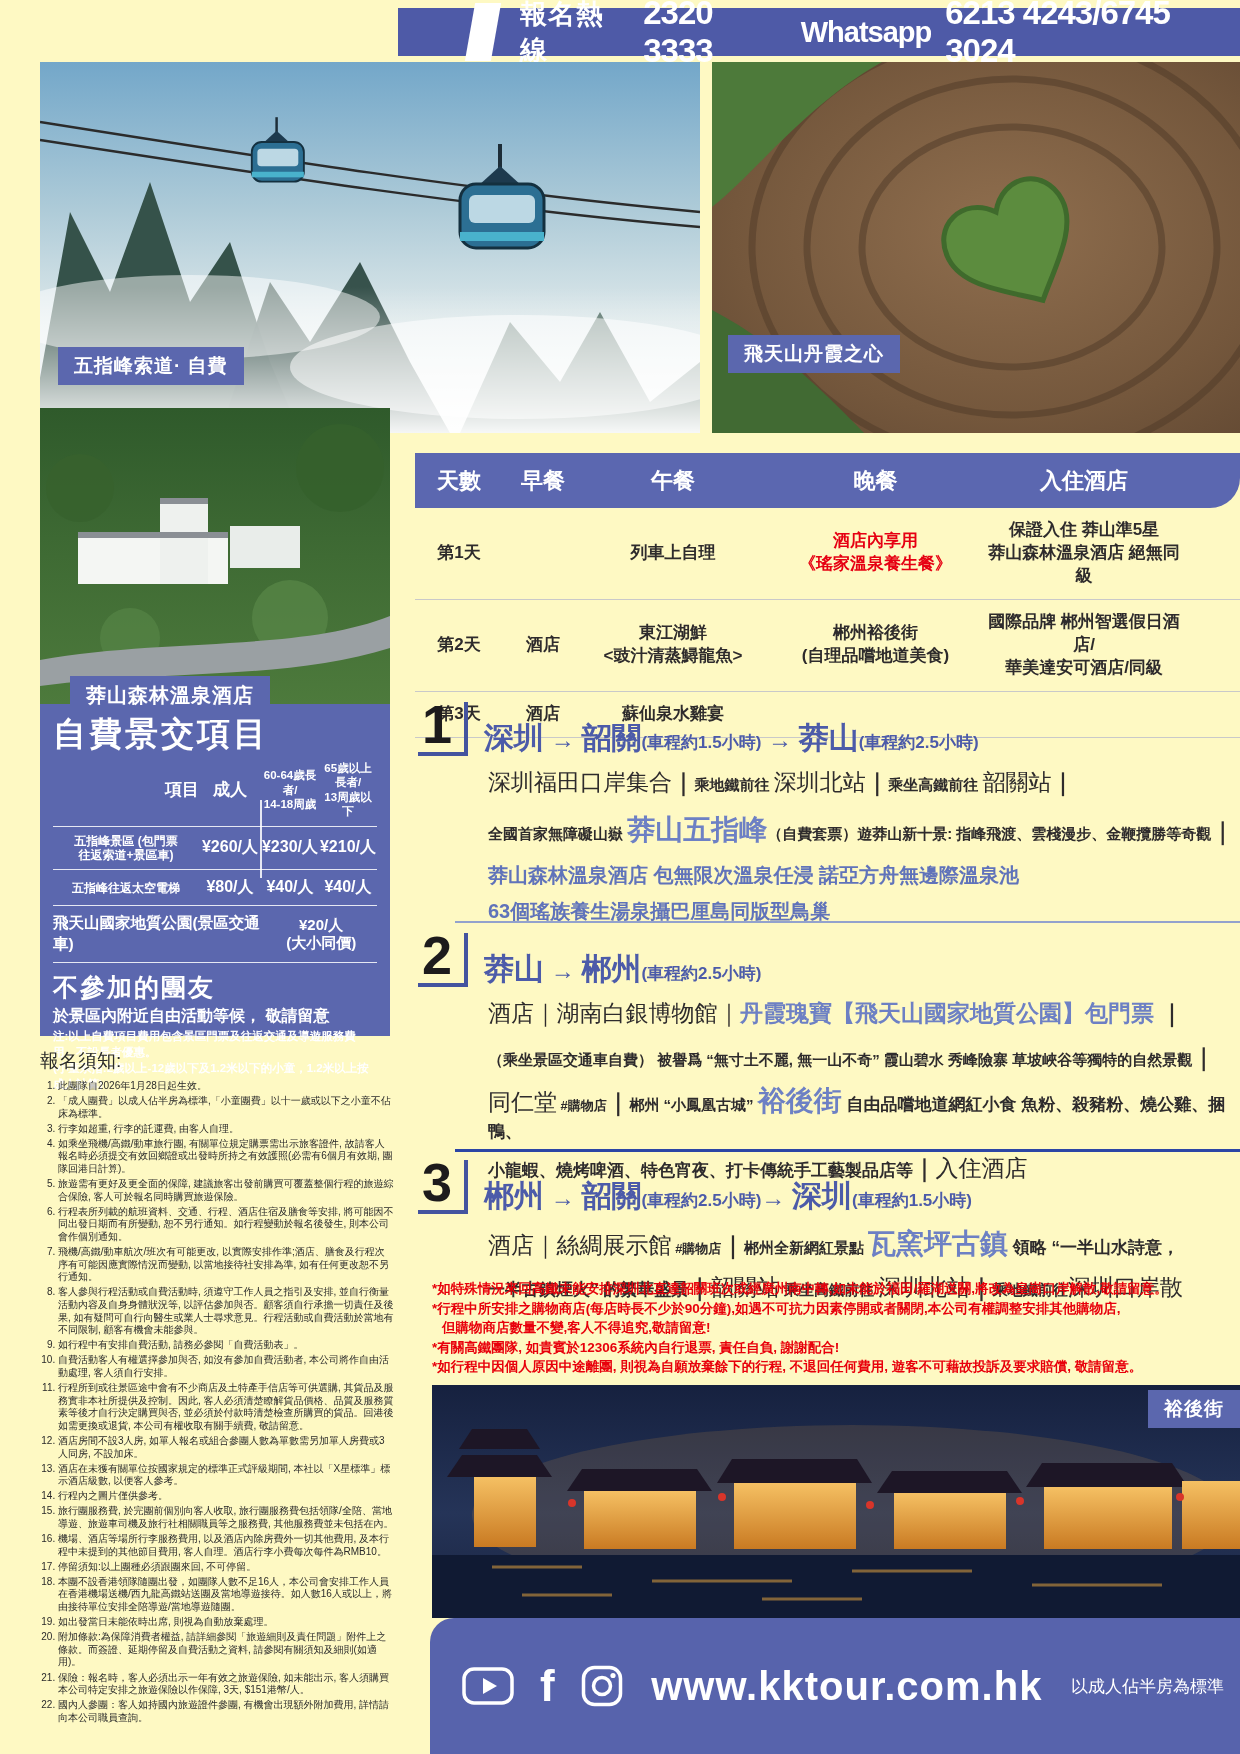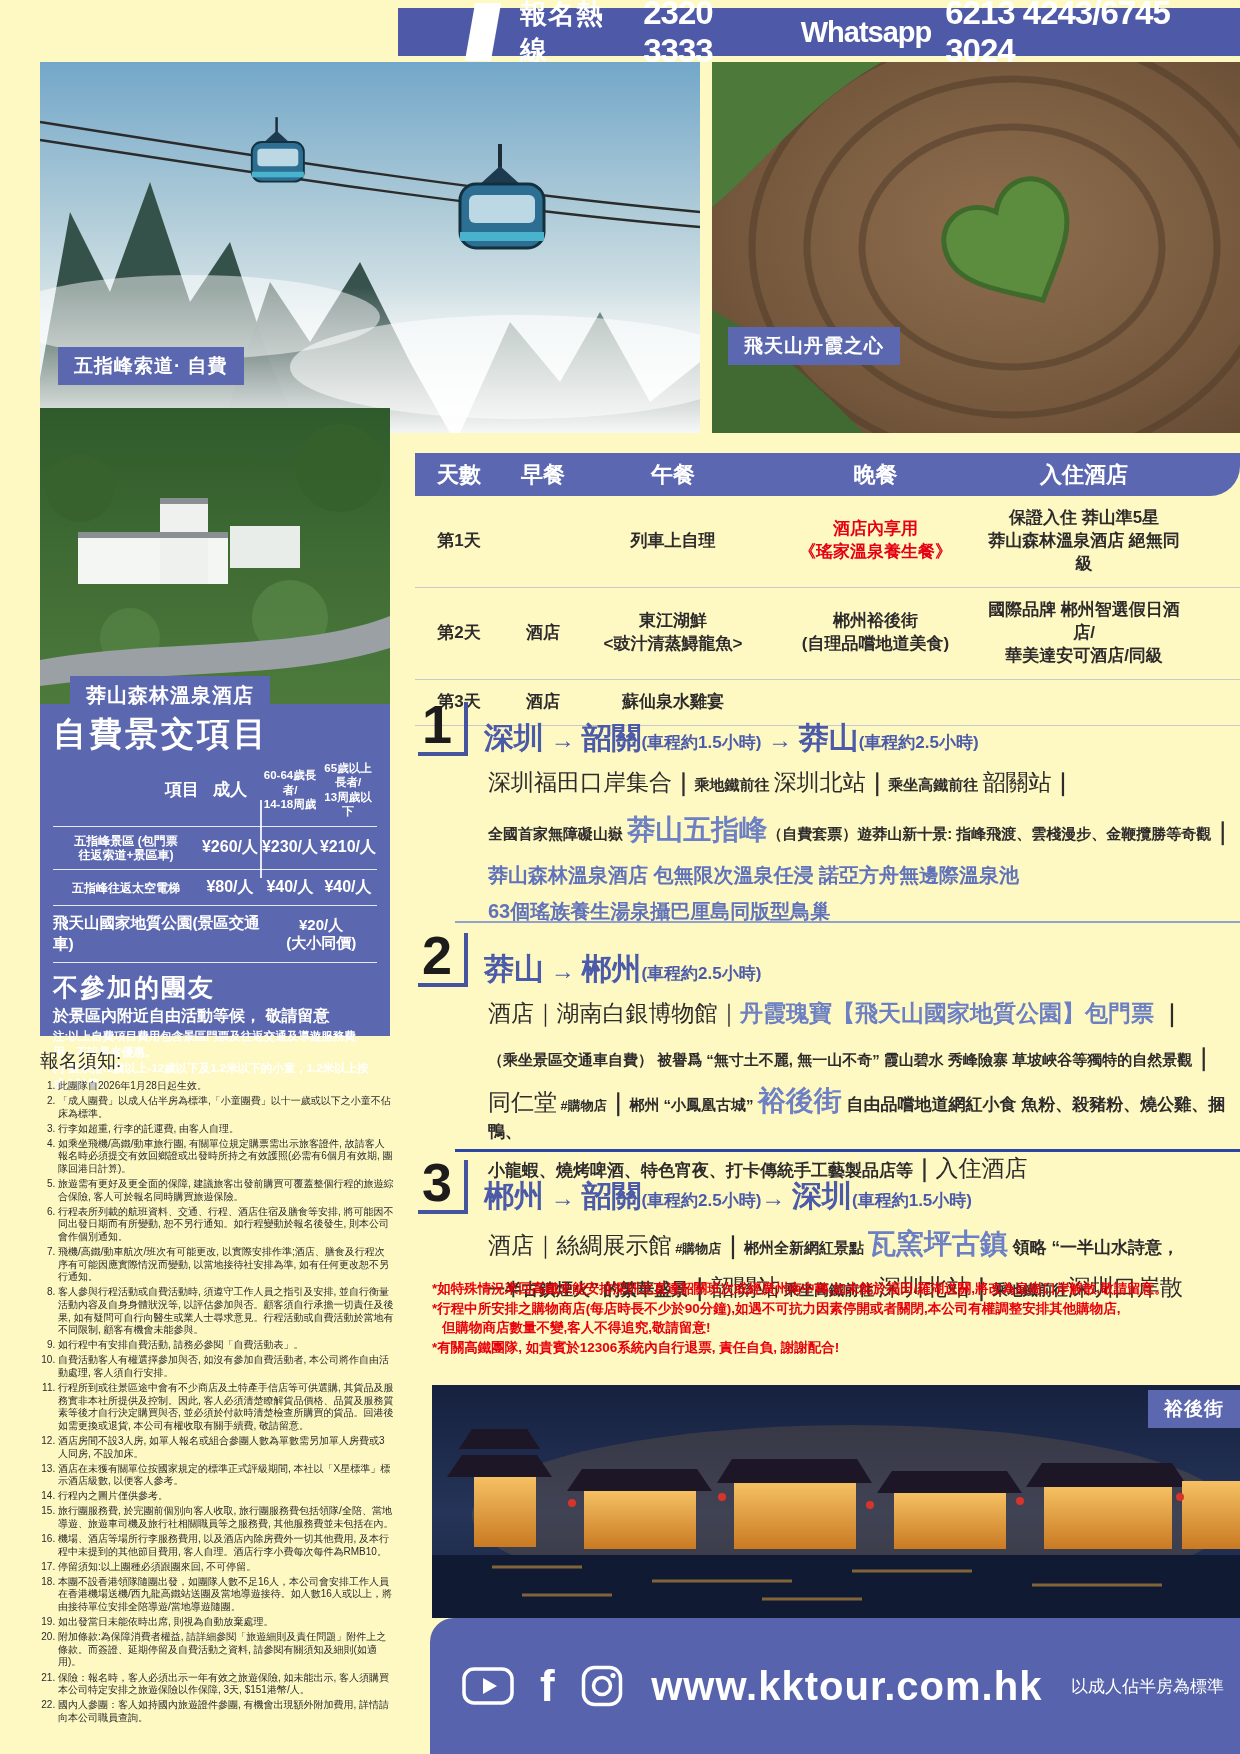--- a/index.html
+++ b/index.html
@@ -16,21 +16,21 @@
 
   
   .photo{position:absolute;overflow:hidden;}
   .photo svg{display:block;width:100%;height:100%;}
   .p1{left:40px;top:62px;width:660px;height:371px;}
   .p2{left:712px;top:62px;width:528px;height:371px;}
   .p4{left:432px;top:1385px;width:808px;height:233px;}
   .badge{position:absolute;background:#5b67ae;color:#fff;font-weight:700;padding:6px 16px;
          font-size:19px;letter-spacing:1px;white-space:nowrap;}
   .bdg-p1{left:18px;bottom:48px;}
-  .bdg-p2{left:16px;bottom:68px;}
+  .bdg-p2{left:16px;bottom:60px;}
   .bdg-p4{right:0;top:5px;}
 
   
   .leftpanel{position:absolute;left:40px;top:408px;width:350px;height:628px;background:#5b67ae;color:#fff;box-sizing:border-box;}
   .hotelphoto{width:350px;height:296px;overflow:hidden;}
   .hotelphoto svg{display:block;width:100%;height:100%;}
   .bdg-hotel{left:30px;top:268px;font-size:20px;}
   .sp-wrap{margin:0 13px;}
   .sp-title{font-size:33px;font-weight:900;letter-spacing:3px;margin:8px 13px 0;}
   .sp-head,.sp-row{display:flex;align-items:center;font-weight:700;}
@@ -50,21 +50,21 @@
   .nj-note{font-size:11.5px;font-weight:700;line-height:1.35;margin:1px 13px;}
 
   
   .terms{position:absolute;left:40px;top:1048px;width:354px;color:#2a2a2a;}
   .t-title{font-size:19px;font-weight:400;margin-bottom:6px;}
   .terms ol{margin:0;padding-left:18px;}
   .terms li{font-size:10px;line-height:1.26;margin-bottom:2.5px;}
 
   
   .sched{position:absolute;left:415px;top:453px;width:825px;}
-  .sc-head{display:grid;grid-template-columns:88px 80px 180px 225px 1fr;align-items:center;height:43px;
+  .sc-head{display:grid;grid-template-columns:88px 80px 180px 225px 1fr;align-items:center;height:55px;
            background:#5b67b0;color:#fff;font-size:22px;font-weight:700;text-align:center;
            border-radius:0 0 30px 0;box-sizing:border-box;padding-right:60px;}
   .sc-row{display:grid;grid-template-columns:88px 80px 180px 225px 1fr;align-items:center;
           padding:11px 60px 11px 0;font-size:17px;font-weight:700;color:#2e2b2c;text-align:center;}
   .sc-row + .sc-row{border-top:1.5px solid #c9c9c9;}
   .sc-row:last-child{border-bottom:1.5px solid #c9c9c9;}
   .cell{white-space:pre-line;line-height:1.35;}
   .cell .s-red{color:#e60012;}
 
   
@@ -360,20 +360,21 @@
       <div class="line line-tight"><span class="s-b1">酒店｜絲綢展示館</span><span class="s-hash"> #購物店</span><span class="s-sep">｜</span><span class="s-b2">郴州全新網紅景點 </span><span class="s-bluexl">瓦窯坪古鎮</span><span class="s-b3"> 領略 “一半山水詩意，</span></div>
       <div class="line"><span class="s-b3">一半古鎮煙火” 的繁華盛景</span><span class="s-sep">｜</span><span class="s-b1">韶關站</span><span class="s-b2"> 乘坐高鐵前往 </span><span class="s-b1">深圳北站</span><span class="s-sep">｜</span><span class="s-b2">乘地鐵前往</span><span class="s-b1">深圳口岸散</span></div>
     </div>
   </div>
 
   <div class="rednotes">
       <div>*如特殊情況來回高鐵未能安排深圳北直達韶關班次或經廣州南中轉,如未能於福田/羅湖送關,將改為皇崗口岸解散,敬請留意。</div>
       <div>*行程中所安排之購物商店(每店時長不少於90分鐘),如遇不可抗力因素停開或者關閉,本公司有權調整安排其他購物店,</div>
       <div>但購物商店數量不變,客人不得追究,敬請留意!</div>
       <div>*有關高鐵團隊, 如貴賓於12306系統內自行退票, 責任自負, 謝謝配合!</div>
+      <div>*如行程中因個人原因中途離團, 則視為自願放棄餘下的行程, 不退回任何費用, 遊客不可藉故投訴及要求賠償, 敬請留意。</div>
     </div>
 
   <div class="photo p4">
     <svg viewBox="0 0 808 233" preserveAspectRatio="none">
       <defs>
         <linearGradient id="gnight" x1="0" y1="0" x2="0" y2="1">
           <stop offset="0" stop-color="#16213f"></stop>
             <stop offset=".55" stop-color="#253458"></stop>
             <stop offset="1" stop-color="#1a2440"></stop>
         </linearGradient>

